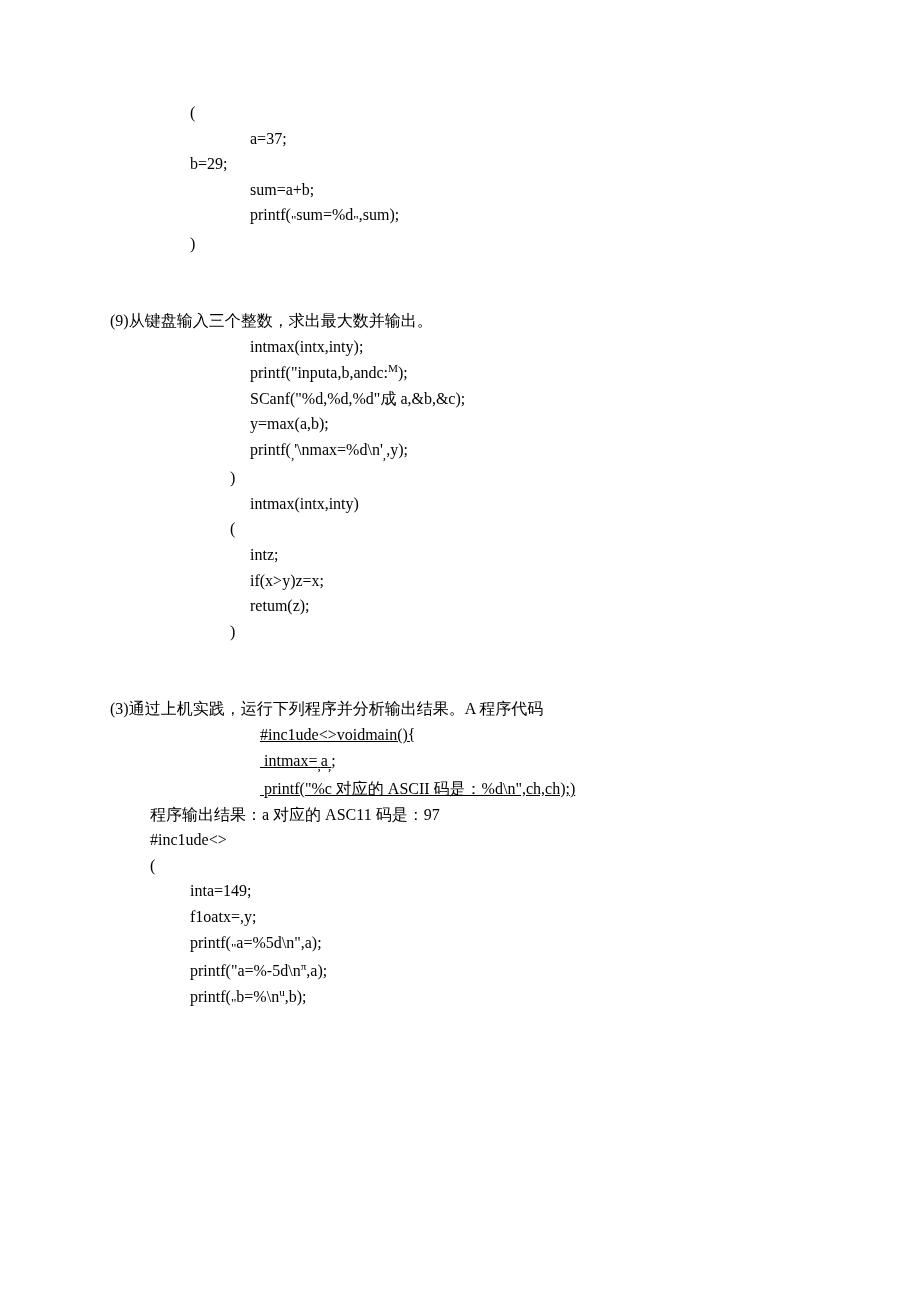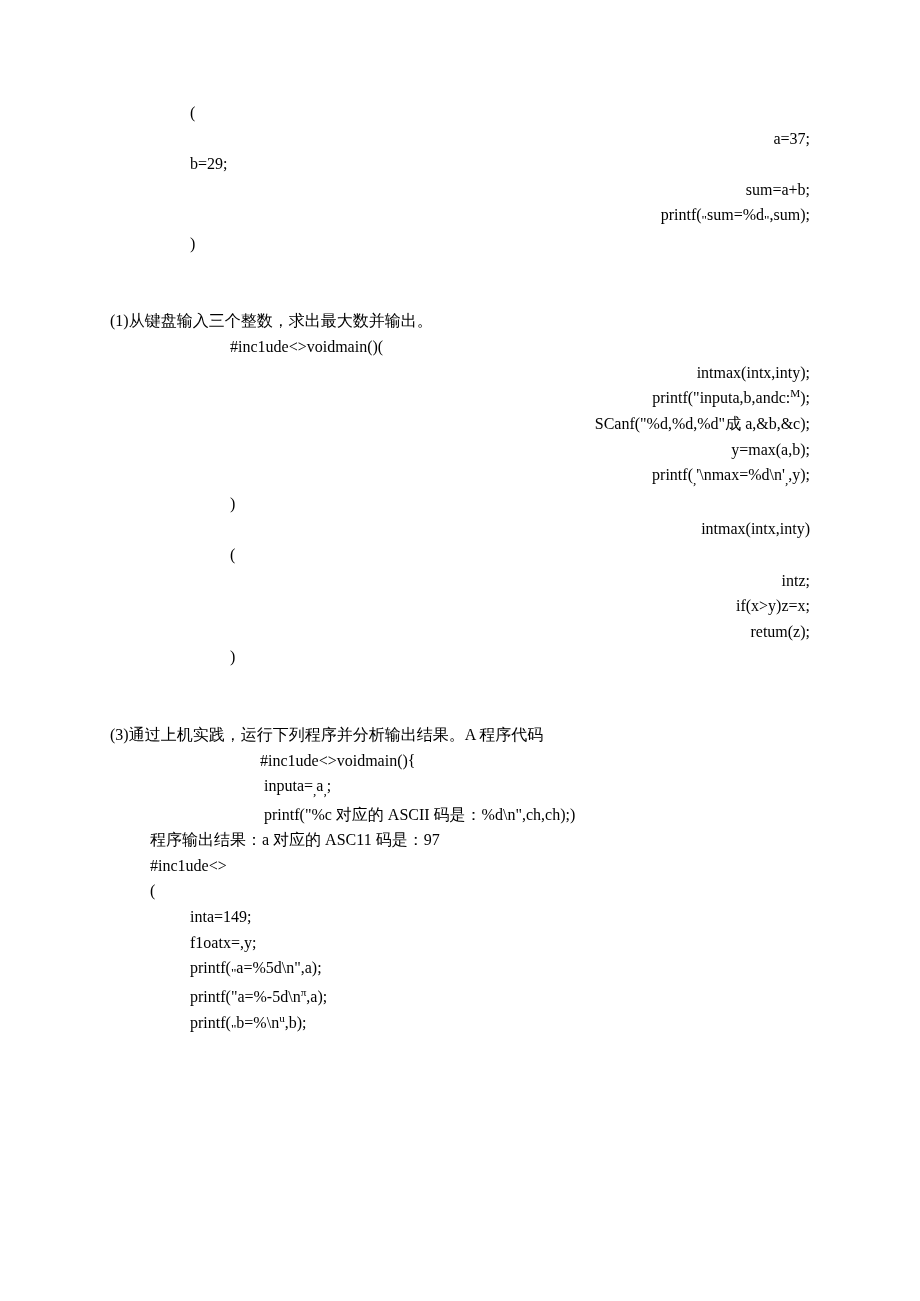--- a/index.html
+++ b/index.html
@@ -16,61 +16,60 @@
     padding: 100px 110px 60px 110px;
   }
   .line {
     white-space: pre;
   }
   .i0 { padding-left: 0px; }
   .i1 { padding-left: 40px; }
   .i2 { padding-left: 80px; }
   .i3 { padding-left: 100px; }
   .i4 { padding-left: 120px; }
-  .i5 { padding-left: 140px; text-align: right; }
-  .i6 { padding-left: 150px; }
+  .i5 { padding-left: 140px; }
+  .i6 { padding-left: 150px; text-decoration: underline; }
   .sp { height: 26px; }
   sup { font-size: 0.7em; }
 </style>
 </head>
 <body>
 
 <div class="page">
 
   <div class="line i2">(</div>
   <div class="line i5">a=37;</div>
   <div class="line i2">b=29;</div>
   <div class="line i5">sum=a+b;</div>
   <div class="line i5"><span>printf(</span><sub>"</sub><span>sum=%d</span><sub>"</sub><span>,sum);</span></div>
   <div class="line i2">)</div>
 
   <div class="sp"></div>
   <div class="sp"></div>
 
-  <div class="line i0">(1)从键盘输入三个整数，求出最大数并输出。</div>
-  <div class="line i4">#inc1ude&lt;&gt;voidmain()(</div>
+  <div class="line i0">(9)从键盘输入三个整数，求出最大数并输出。</div>
   <div class="line i5">intmax(intx,inty);</div>
   <div class="line i5"><span>printf("inputa,b,andc:</span><sup>M</sup><span>);</span></div>
   <div class="line i5">SCanf("%d,%d,%d"成 a,&amp;b,&amp;c);</div>
   <div class="line i5">y=max(a,b);</div>
   <div class="line i5"><span>printf(</span><sub>,</sub><span>'\nmax=%d\n'</span><sub>,</sub><span>,y);</span></div>
   <div class="line i4">)</div>
   <div class="line i5">intmax(intx,inty)</div>
   <div class="line i4">(</div>
   <div class="line i5">intz;</div>
   <div class="line i5">if(x&gt;y)z=x;</div>
   <div class="line i5">retum(z);</div>
   <div class="line i4">)</div>
 
   <div class="sp"></div>
   <div class="sp"></div>
 
   <div class="line i0">(3)通过上机实践，运行下列程序并分析输出结果。A 程序代码</div>
   <div class="line i6">#inc1ude&lt;&gt;voidmain(){</div>
-  <div class="line i6"><span> inputa=</span><sub>,</sub><span>a</span><sub>,</sub><span>;</span></div>
+  <div class="line i6"><span> intmax=</span><sub>,</sub><span>a</span><sub>,</sub><span>;</span></div>
   <div class="line i6"> printf("%c 对应的 ASCII 码是：%d\n",ch,ch);)</div>
   <div class="line i1">程序输出结果：a 对应的 ASC11 码是：97</div>
   <div class="line i1">#inc1ude&lt;&gt;</div>
   <div class="line i1">(</div>
   <div class="line i2">inta=149;</div>
   <div class="line i2">f1oatx=,y;</div>
   <div class="line i2"><span>printf(</span><sub>"</sub><span>a=%5d\n",a);</span></div>
   <div class="line i2"><span>printf("a=%-5d\n</span><sup>π</sup><span>,a);</span></div>
   <div class="line i2"><span>printf(</span><sub>"</sub><span>b=%\n</span><sup>u</sup><span>,b);</span></div>
 

